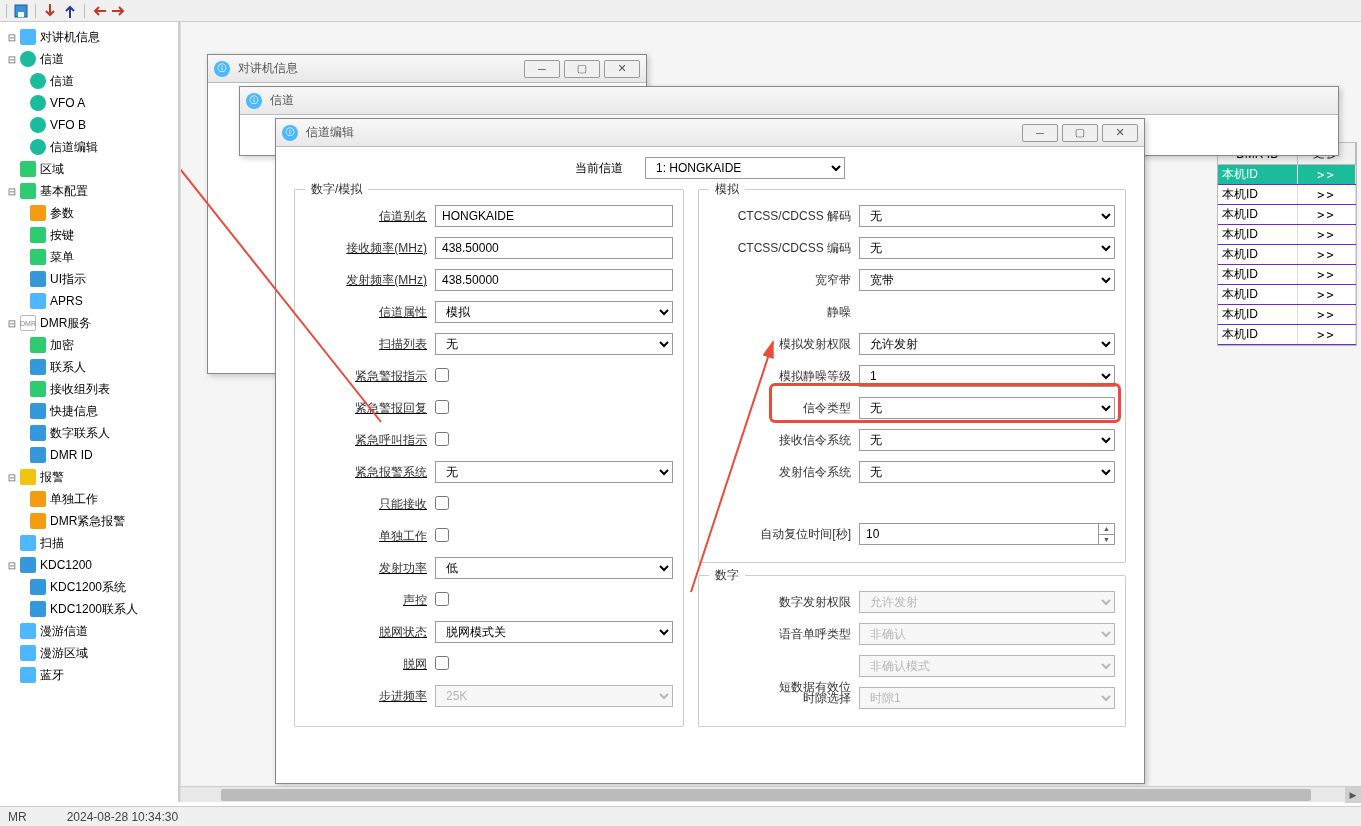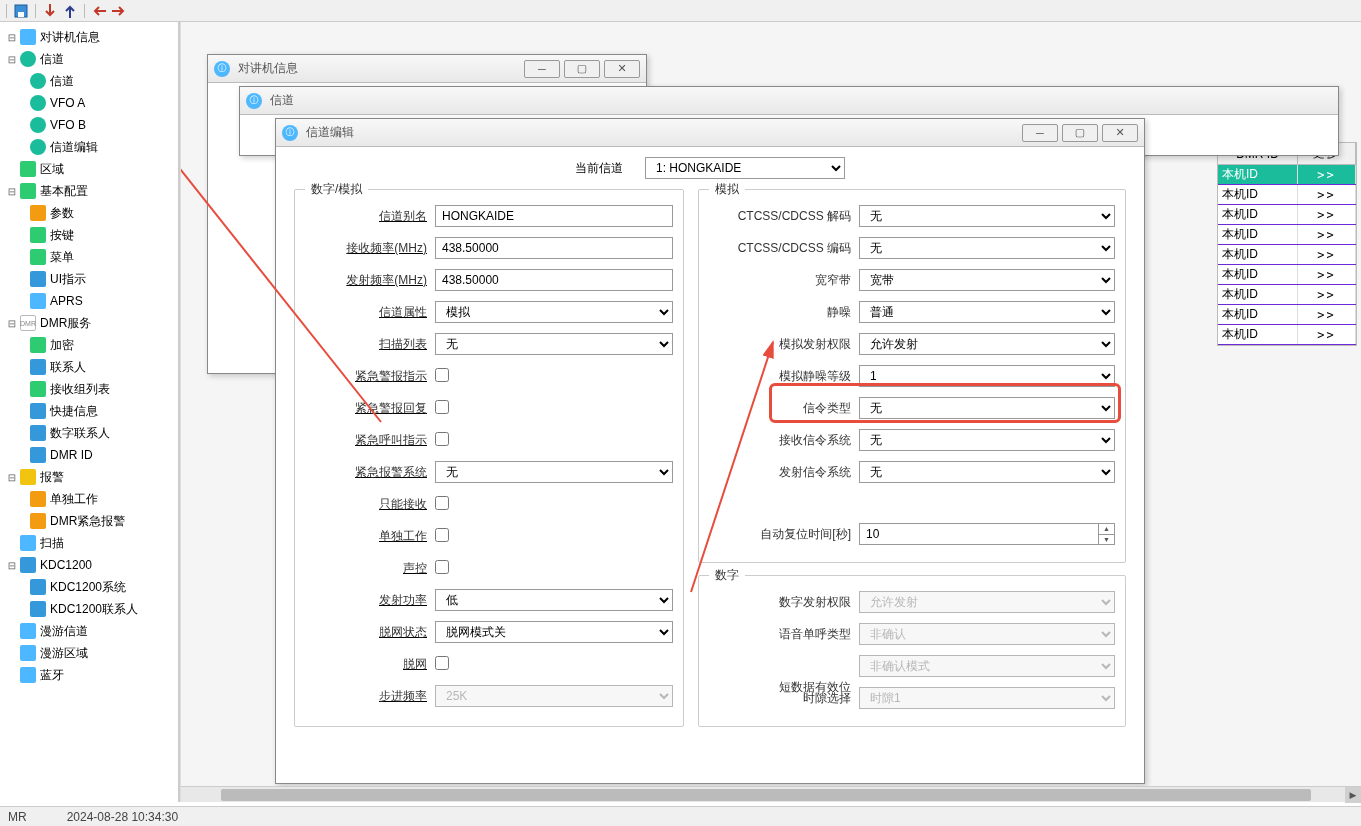--- a/index.html
+++ b/index.html
@@ -377,26 +377,26 @@
                 </div>
                 <div class="field">
                   <div class="field-label">只能接收</div>
                   <div class="field-input"><input type="checkbox" style=""></div>
                 </div>
                 <div class="field">
                   <div class="field-label">单独工作</div>
                   <div class="field-input"><input type="checkbox" style=""></div>
                 </div>
                 <div class="field">
-                  <div class="field-label">声控</div>
-                  <div class="field-input"><input type="checkbox" style=""></div>
-                </div>
-                <div class="field">
                   <div class="field-label">发射功率</div>
                   <div class="field-input"><select><option>低</option></select></div>
+                </div>
+                <div class="field">
+                  <div class="field-label">声控</div>
+                  <div class="field-input"><input type="checkbox" style=""></div>
                 </div>
                 <div class="field">
                   <div class="field-label">脱网状态</div>
                   <div class="field-input"><select><option>脱网模式关</option></select></div>
                 </div>
                 <div class="field">
                   <div class="field-label">脱网</div>
                   <div class="field-input"><input type="checkbox" style=""></div>
                 </div>
                 <div class="field">
@@ -417,21 +417,20 @@
                   <div class="field">
                     <div class="field-label" style="width: 150px;">CTCSS/CDCSS 编码</div>
                     <div class="field-input"><select><option>无</option></select></div>
                   </div>
                   <div class="field">
                     <div class="field-label" style="width: 150px;">宽窄带</div>
                     <div class="field-input"><select><option>宽带</option></select></div>
                   </div>
                   <div class="field">
                     <div class="field-label" style="width: 150px;">静噪</div>
-                    <div class="field-input"><select><option>普通</option></select></div>
                   </div>
                   <div class="field">
                     <div class="field-label" style="width: 150px;">模拟发射权限</div>
                     <div class="field-input"><select><option>允许发射</option></select></div>
                   </div>
                   <div class="field">
                     <div class="field-label" style="width: 150px;">模拟静噪等级</div>
                     <div class="field-input"><select><option>1</option></select></div>
                   </div>
                   <div class="field">

